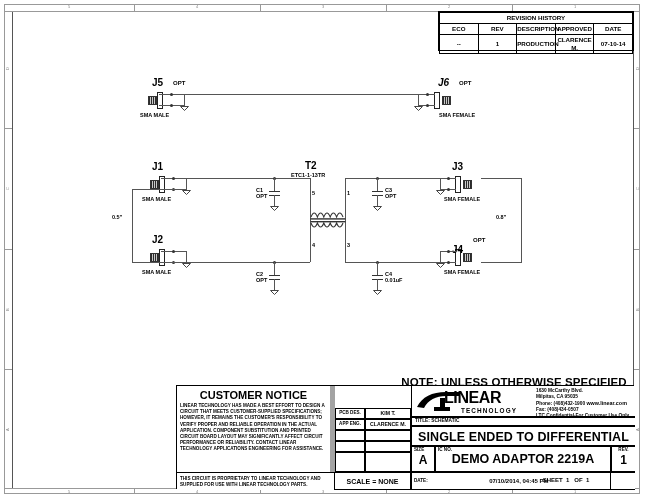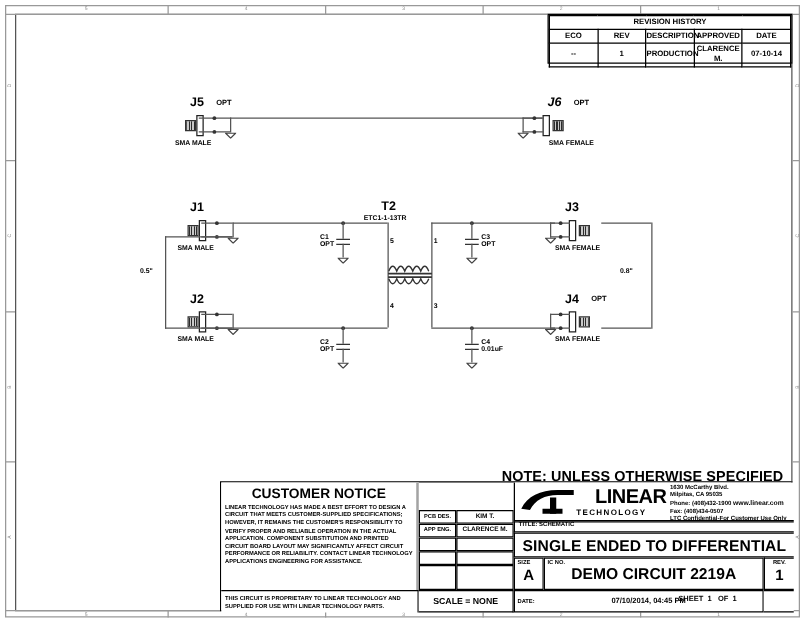--- a/index.html
+++ b/index.html
@@ -358,21 +358,21 @@
     <div class="gnd-o" style="left:436px;top:190px;">
       <svg width="9" height="5" viewBox="0 0 9 5">
           <path d="M0.5 0.5 L8.5 0.5 L4.5 4.5 Z" fill="none" stroke="#444" stroke-width="1"></path>
         </svg>
     </div>
 
     <div class="sma" style="left:455px;top:248px;width:26px;height:20px;">
       <div class="body" style="left:0;top:1px;"></div>
       <div class="barrel" style="left:8px;top:5px;"></div>
     </div>
-    <div class="lbl lbl-ref" style="left:452px;top:234px;text-align:center;">J4</div>
+    <div class="lbl lbl-ref" style="left:452px;top:244px;text-align:center;">J4</div>
     <div class="lbl lbl-opt" style="left:473px;top:237px;">OPT</div>
     <div class="lbl lbl-conn" style="left:444px;top:269px;">SMA FEMALE</div>
     <div class="wire h" style="left:440px;top:251px;width:16px;"></div>
     <div class="wire h" style="left:440px;top:262px;width:16px;"></div>
     <div class="wire v" style="left:440px;top:251px;height:12px;"></div>
     <div class="dot" style="left:447px;top:250px;"></div>
     <div class="dot" style="left:447px;top:261px;"></div>
     <div class="gnd-o" style="left:436px;top:263px;">
       <svg width="9" height="5" viewBox="0 0 9 5">
           <path d="M0.5 0.5 L8.5 0.5 L4.5 4.5 Z" fill="none" stroke="#444" stroke-width="1"></path>
@@ -385,21 +385,21 @@
     <div class="lbl lbl-dim" style="left:496px;top:214px;">0.8"</div>
   </div>
 
   <div id="note" style="left:390px;top:345px;width:248px;">
     <div class="n1">NOTE: UNLESS OTHERWISE SPECIFIED</div>
     <div class="n2">1. ALL CAPACITORS ARE IN MICROFARADS, 0402</div>
   </div>
 
   <div id="tb" style="left:176px;top:385px;width:458px;height:104px;">
 
-    <div class="cell" style="left:0;top:0;width:158px;height:86px;border:none;border-right:2px solid #a3a3a3;">
+    <div class="cell" style="left:0;top:0;width:158px;height:86px;border:none;border-right:5px solid #a3a3a3;">
       <div class="cn-title" style="margin-top:3px;">CUSTOMER NOTICE</div>
       <div class="cn-body" style="margin-top:2px;">LINEAR TECHNOLOGY HAS MADE A BEST EFFORT TO DESIGN A CIRCUIT THAT MEETS CUSTOMER-SUPPLIED SPECIFICATIONS; HOWEVER, IT REMAINS THE CUSTOMER'S RESPONSIBILITY TO VERIFY PROPER AND RELIABLE OPERATION IN THE ACTUAL APPLICATION.  COMPONENT SUBSTITUTION AND PRINTED CIRCUIT BOARD LAYOUT MAY SIGNIFICANTLY AFFECT CIRCUIT PERFORMANCE OR RELIABILITY.  CONTACT LINEAR TECHNOLOGY APPLICATIONS ENGINEERING FOR ASSISTANCE.</div>
     </div>
     <div class="cell" style="left:0;top:86px;width:158px;height:18px;border:none;border-top:1px solid #000;border-right:1px solid #000;">
       <div class="cn-body" style="margin-top:3px;">THIS CIRCUIT IS PROPRIETARY TO LINEAR TECHNOLOGY AND SUPPLIED FOR USE WITH LINEAR TECHNOLOGY PARTS.</div>
     </div>
 
 
     <div class="cell" style="left:158px;top:22px;width:30px;height:11px;">
       <div class="ap-k">PCB DES.</div>
@@ -441,21 +441,21 @@
     </div>
 
     <div class="cell" style="left:234px;top:0;width:224px;height:31px;border-top:none;border-right:none;">
 
       <div class="ltlogo" style="left:4px;top:3px;width:116px;height:26px;">
         <svg width="44" height="22" viewBox="0 0 44 22" style="position:absolute;left:0;top:2px;display:block">
           <path d="M1 16 C 6 6, 16 1, 30 1 L 43 1 L 43 5 L 30 5 C 20 5, 12 9, 8 17 Z" fill="#000"></path>
           <path d="M18 16 L 34 16 L 34 20 L 18 20 Z" fill="#000"></path>
           <path d="M24 7 L 29 7 L 29 20 L 24 20 Z" fill="#000"></path>
         </svg>
-        <div class="word" style="left:60px;top:1px;">LINEAR</div>
+        <div class="word" style="left:28px;top:1px;">LINEAR</div>
         <div class="sub" style="left:45px;top:18px;">TECHNOLOGY</div>
       </div>
 
       <div class="addr" style="position:absolute;left:124px;top:2px;width:98px;">
         <div>1630 McCarthy Blvd.</div>
         <div>Milpitas, CA 95035</div>
         <div><span>Phone: (408)432-1900</span>
              <span class="www">www.linear.com</span></div>
         <div>Fax: (408)434-0507</div>
         <div>LTC Confidential-For Customer Use Only</div>
@@ -469,21 +469,21 @@
     <div class="cell" style="left:234px;top:40px;width:224px;height:20px;border-right:none;">
       <div class="lt-main" style="margin-top:3px;">SINGLE ENDED TO DIFFERENTIAL ADAPTOR</div>
     </div>
 
     <div class="cell" style="left:234px;top:60px;width:24px;height:26px;">
       <div class="k-sm">SIZE</div>
       <div class="v-A" style="margin-top:1px;">A</div>
     </div>
     <div class="cell" style="left:258px;top:60px;width:176px;height:26px;">
       <div class="k-sm">IC NO.</div>
-      <div class="v-demo" style="margin-top:0px;">DEMO CIRCUIT 2219A</div>
+      <div class="v-demo" style="margin-top:0px;">DEMO ADAPTOR 2219A</div>
     </div>
     <div class="cell" style="left:434px;top:60px;width:24px;height:26px;border-right:none;">
       <div class="k-sm" style="text-align:center;padding-left:0">REV.</div>
       <div class="v-rev" style="margin-top:1px;">1</div>
     </div>
 
     <div class="cell" style="left:234px;top:86px;width:200px;height:18px;">
       <div class="k-sm" style="float:left;margin-top:5px;">DATE:</div>
       <div class="date-v" style="margin-top:5px;margin-left:-24px;">07/10/2014, 04:45 PM</div>
     </div>

